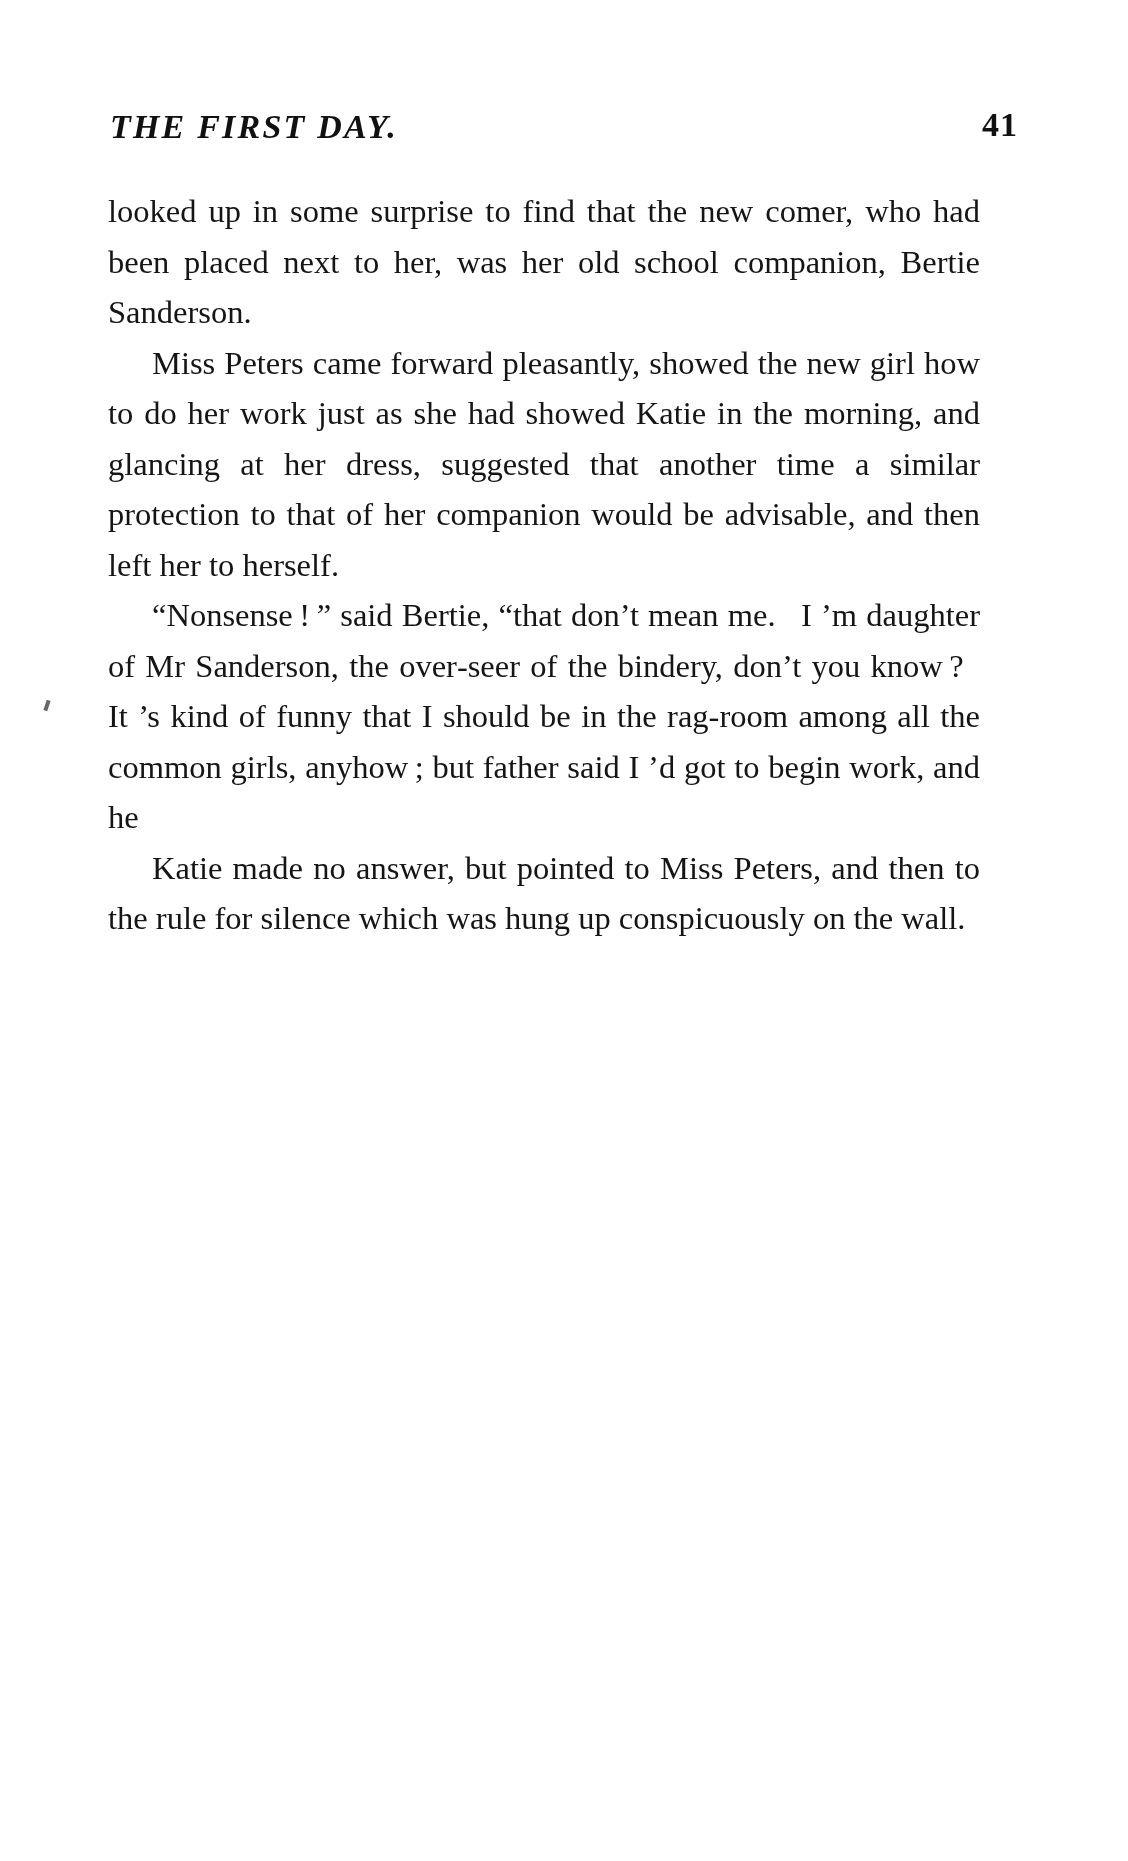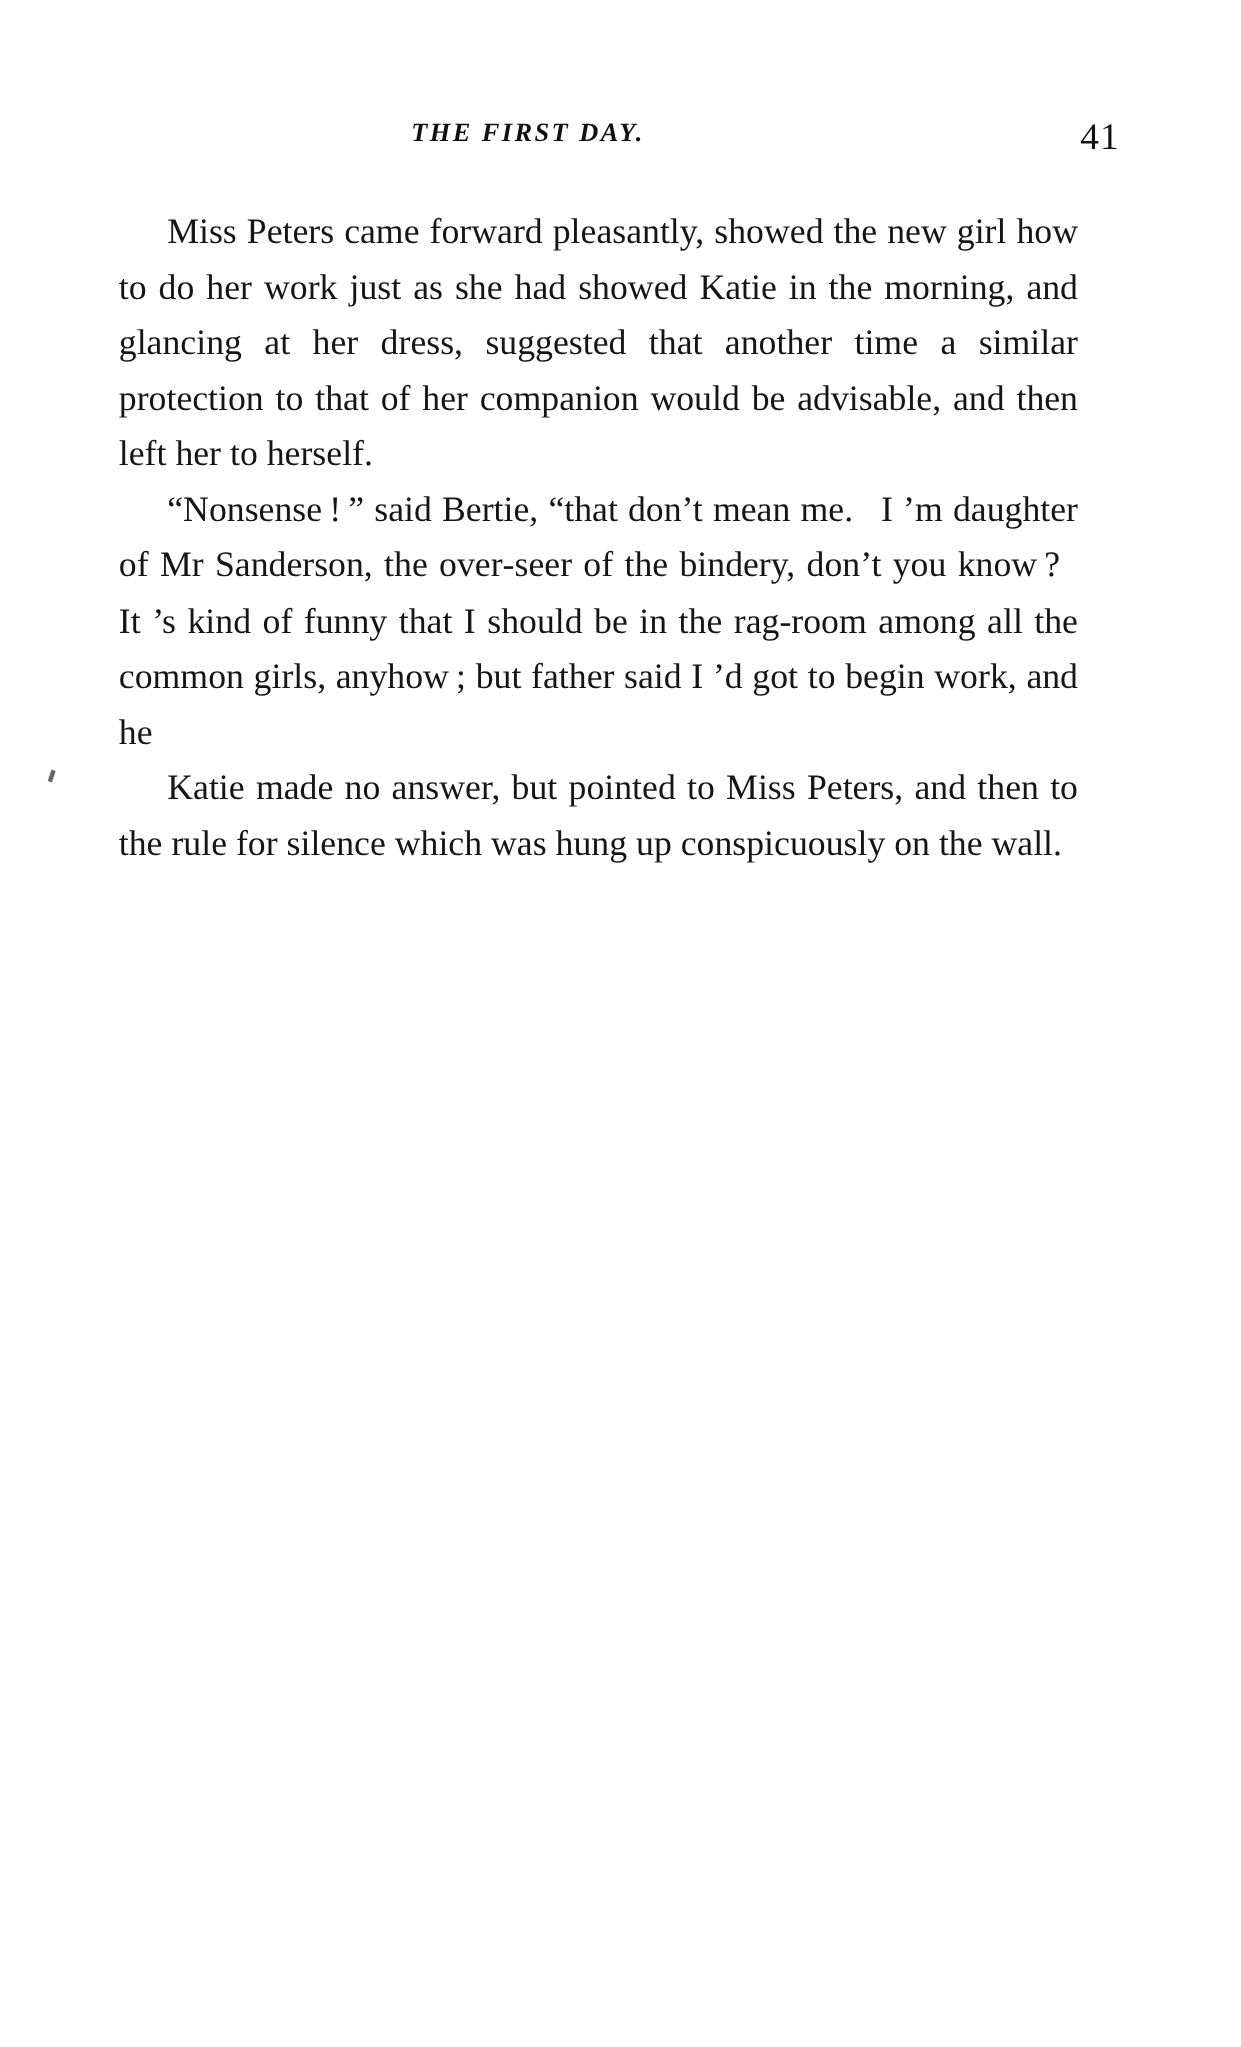--- a/index.html
+++ b/index.html
@@ -28,35 +28,34 @@
     left: 110px;
     top: 108px;
     width: 908px;
     height: 58px;
   }
   .head-title {
     position: absolute;
     left: 0;
     top: 0;
     width: 740px;
-    text-align: center;
     font-family: "Liberation Serif", serif;
     font-style: italic;
     font-weight: bold;
-    font-size: 24px;
+    font-size: 34px;
     letter-spacing: 2.2px;
     color: #111111;
     white-space: nowrap;
   }
   .head-folio {
     position: absolute;
     right: 0;
     top: -2px;
     font-family: "Liberation Serif", serif;
-    font-weight: normal;
+    font-weight: bold;
     font-size: 34px;
     letter-spacing: 1px;
     color: #111111;
   }
   .body-text {
     position: absolute;
     left: 108px;
     top: 186px;
     width: 872px;
     font-size: 32.5px;
@@ -92,18 +91,19 @@
 <div class="page">
 
   <div class="running-head">
     <div class="head-title">THE FIRST DAY.</div>
     <div class="head-folio">41</div>
   </div>
 
   <div class="speck"></div>
 
   <div class="body-text">
+      <p class="noindent">looked up in some surprise to find that the new comer, who had been placed next to her, was her old school companion, Bertie Sanderson.</p>
       <p>Miss Peters came forward pleasantly, showed the new girl how to do her work just as she had showed Katie in the morning, and glancing at her dress, suggested that another time a similar protection to that of her companion would be advisable, and then left her to herself.</p>
       <p>“Nonsense ! ” said Bertie, “that don’t mean me.  I ’m daughter of Mr Sanderson, the over‐seer of the bindery, don’t you know ?  It ’s kind of funny that I should be in the rag-room among all the common girls, anyhow ; but father said I ’d got to begin work, and he</p>
       <p>Katie made no answer, but pointed to Miss Peters, and then to the rule for silence which was hung up conspicuously on the wall.</p>
     </div>
 
 </div>
 
 </body></html>

